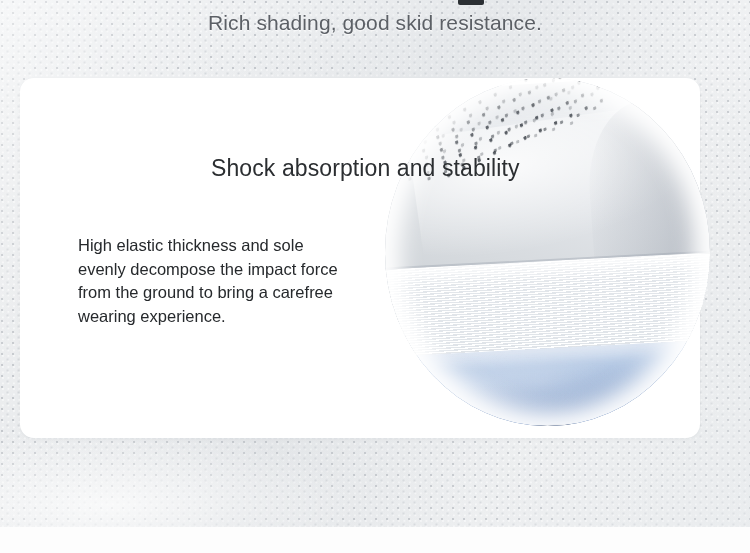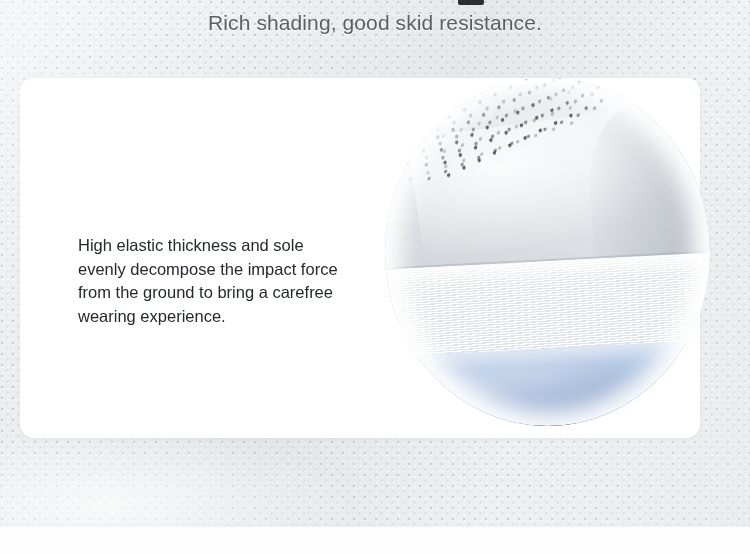--- a/index.html
+++ b/index.html
@@ -360,20 +360,21 @@
 
       <div class="ph-outsole">
         <div class="ph-outsole-mottle"></div>
       </div>
 
       <div class="ph-ground"></div>
     </div>
     <div class="photo-fade"></div>
   </div>
 
+  <div class="headline">Shock absorption and stability</div>
 
   <div class="body-copy">
     <p>High elastic thickness and sole evenly decompose the impact force from the ground to bring a carefree wearing experience.</p>
   </div>
 
   <div class="bottom-strip"></div>
 
 </div>
 
 </body></html>

